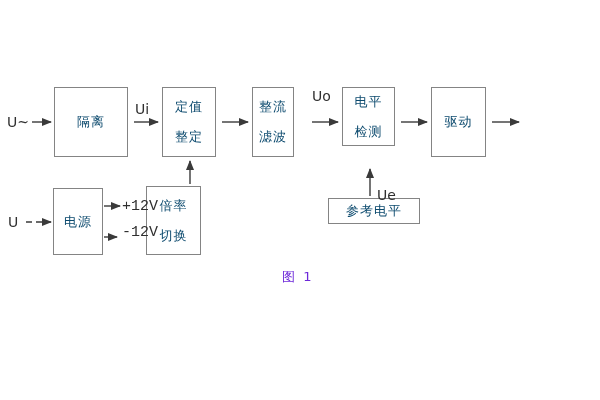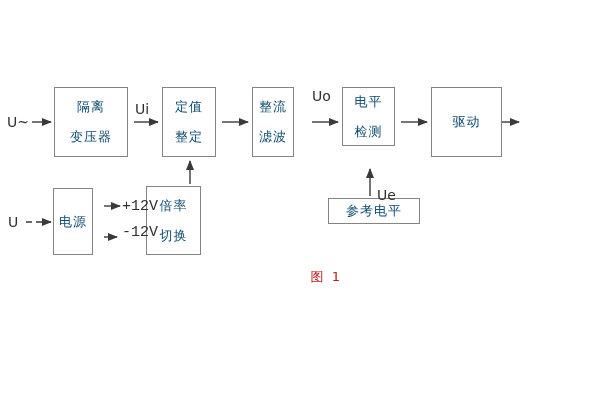--- a/index.html
+++ b/index.html
@@ -31,23 +31,23 @@
     position:absolute;
     font-size:14px;
     color:#2f2f2f;
     white-space:nowrap;
     line-height:16px;
   }
   .rail{font-size:15px;font-family:Liberation Mono, monospace;}
   .caption{
     position:absolute;
     left:282px;top:268px;width:60px;
-    text-align:right;
+    text-align:left;
     font-size:13px;
-    color:#b91c1c;
+    color:#6d28d9;
     letter-spacing:2px;
   }
 </style>
 </head>
 <body>
 
 <div class="canvas">
 
   <svg class="wires" width="600" height="400" aria-hidden="true">
     <defs>
@@ -65,44 +65,43 @@
       <line x1="190" y1="184" x2="190" y2="161" marker-end="url(#ah)"></line>
       <line x1="370" y1="196" x2="370" y2="169" marker-end="url(#ah)"></line>
       <line x1="104" y1="206" x2="120" y2="206" marker-end="url(#ah)"></line>
       <line x1="104" y1="237" x2="117" y2="237" marker-end="url(#ah)"></line>
       <line x1="26" y1="222" x2="51" y2="222" stroke-dasharray="6 4" marker-end="url(#ah)"></line>
     </g>
   </svg>
 
   <div class="box" style="left:54px;top:87px;width:74px;height:70px">
     <span class="ln">隔离</span>
-    <span class="ln">变压器</span>
   </div>
 
   <div class="box" style="left:162px;top:87px;width:54px;height:70px">
     <span class="ln">定值</span>
     <span class="ln">整定</span>
   </div>
 
   <div class="box" style="left:252px;top:87px;width:42px;height:70px">
     <span class="ln">整流</span>
     <span class="ln">滤波</span>
   </div>
 
   <div class="box" style="left:342px;top:87px;width:53px;height:59px">
     <span class="ln">电平</span>
     <span class="ln">检测</span>
   </div>
 
-  <div class="box" style="left:431px;top:87px;width:71px;height:70px">
+  <div class="box" style="left:431px;top:87px;width:55px;height:70px">
     <span class="ln single">驱动</span>
   </div>
 
 
-  <div class="box" style="left:53px;top:188px;width:40px;height:67px">
+  <div class="box" style="left:53px;top:188px;width:50px;height:67px">
     <span class="ln single">电源</span>
   </div>
 
   <div class="box" style="left:146px;top:186px;width:55px;height:69px">
     <span class="ln">倍率</span>
     <span class="ln">切换</span>
   </div>
 
   <div class="box" style="left:328px;top:198px;width:92px;height:26px">
     <span class="ln single">参考电平</span>

